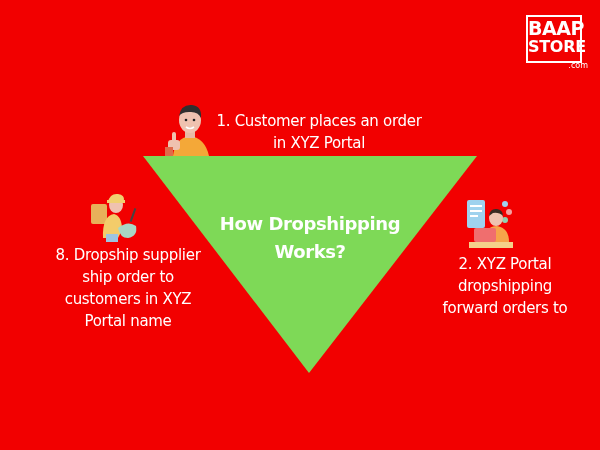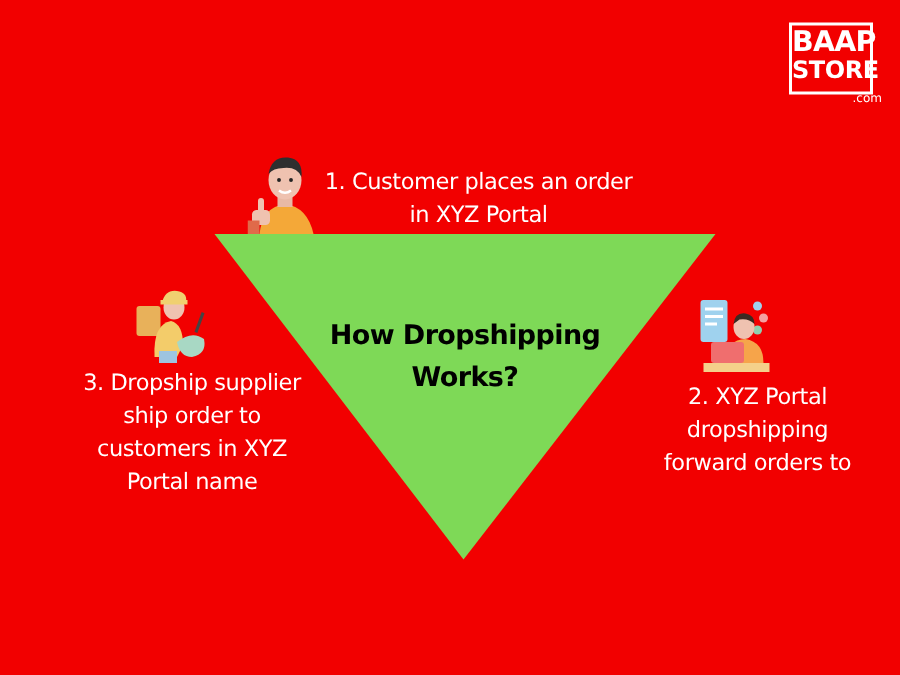--- a/index.html
+++ b/index.html
@@ -26,21 +26,21 @@
     .logo-com { position: absolute; right: 0; top: 46px; font-size: 8px; color: #fff; text-align: right; }
     .step-text {
       position: absolute; color: #fff; font-weight: normal; text-align: center;
       font-size: 15px; line-height: 22px; letter-spacing: -0.3px;
     }
     .step1 { left: 208px; top: 110px; width: 222px; }
     .step2 { left: 420px; top: 253px; width: 170px; }
     .step3 { left: 28px; top: 244px; width: 200px; }
     .center-title {
       position: absolute; left: 200px; top: 210px; width: 220px;
-      text-align: center; color: #000000; font-weight: bold;
+      text-align: center; color: #ffffff; font-weight: bold;
       font-size: 18px; line-height: 28px; letter-spacing: -0.4px;
     }
     .illus { position: absolute; }
     .illus1 { left: 165px; top: 100px; width: 50px; height: 56px; }
     .illus2 { left: 465px; top: 198px; width: 52px; height: 52px; }
     .illus3 { left: 88px; top: 190px; width: 54px; height: 52px; }
   </style>
 </head>
 <body>
 
@@ -100,21 +100,21 @@
   <div>in XYZ Portal</div>
 </div>
 
 <div class="step-text step2">
   <div>2. XYZ Portal</div>
   <div>dropshipping</div>
   <div>forward orders to</div>
 </div>
 
 <div class="step-text step3">
-  <div>3. Dropship supplier</div>
+  <div>8. Dropship supplier</div>
   <div>ship order to</div>
   <div>customers in XYZ</div>
   <div>Portal name</div>
 </div>
 
 <div class="center-title">
   <div>How Dropshipping</div>
   <div>Works?</div>
 </div>
 

